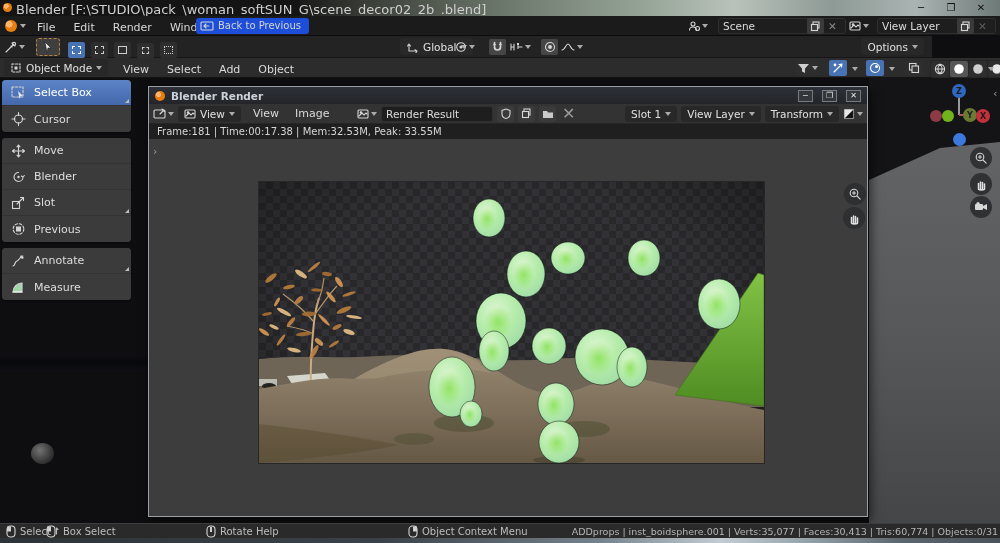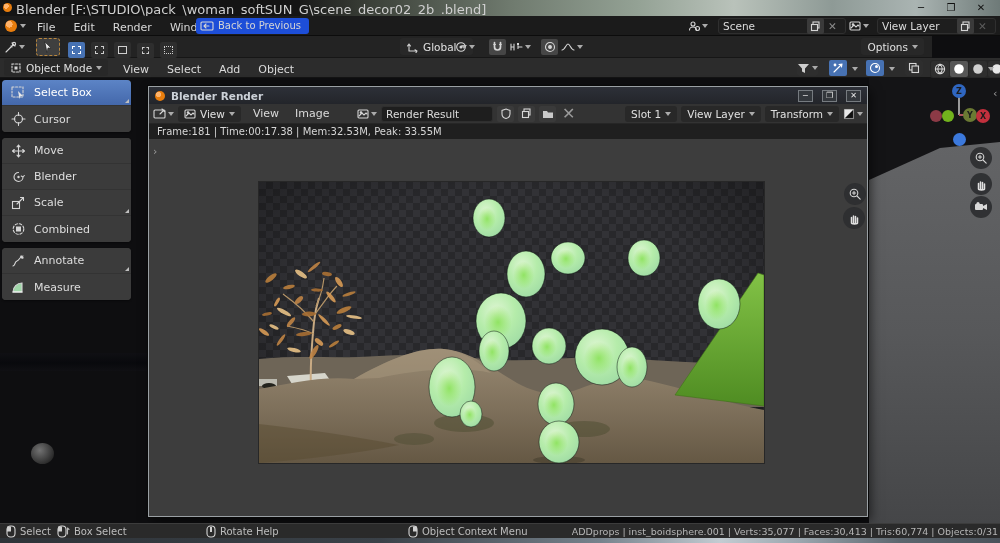--- a/index.html
+++ b/index.html
@@ -416,31 +416,31 @@
           </span>
           <span>Blender</span>
         </div>
         <div class="tool">
           <span class="tico">
             <svg width="15" height="14" viewBox="0 0 15 14" fill="none" stroke="#d6d6d6" stroke-width="1.1" stroke-linecap="round">
               <rect x="1.5" y="5.5" width="7" height="7"></rect>
               <path d="M6,8l6.5,-6.5 M12.5,1.5H9.5 M12.5,1.5v3"></path>
             </svg>
           </span>
-          <span>Scale</span>
+          <span>Slot</span>
           <span class="sub"></span>
         </div>
         <div class="tool">
           <span class="tico">
             <svg width="15" height="14" viewBox="0 0 15 14" fill="none" stroke="#d6d6d6" stroke-width="1.1" stroke-linecap="round">
               <circle cx="7.5" cy="7" r="5.3" stroke-dasharray="2.4 1.8"></circle>
               <rect x="5" y="4.5" width="5" height="5" fill="#d6d6d6" stroke="none"></rect>
             </svg>
           </span>
-          <span>Combined</span>
+          <span>Previous</span>
         </div>
       </div>
       <div class="tgroup">
         <div class="tool">
           <span class="tico">
             <svg width="15" height="14" viewBox="0 0 15 14" fill="none" stroke="#d6d6d6" stroke-width="1.1" stroke-linecap="round">
               <path d="M2,12C5,11 3,8 6,7 9,6 8,3 12,2"></path>
               <path d="M10,1l3,3-2,1-2,-2Z" fill="#d6d6d6" stroke="none"></path>
             </svg>
           </span>
@@ -693,21 +693,21 @@
     <span class="sstats">ADDprops | inst_boidsphere.001 | Verts:35,077 | Faces:30,413 | Tris:60,774 | Objects:0/31</span>
   <span class="hint" style="left: 6px;">
         <span>
           <svg width="10" height="13" viewBox="0 0 10 13" fill="none" stroke="#d6d6d6" stroke-width="1.1" stroke-linecap="round">
             <rect x="1" y="1" width="8" height="11" rx="3.5"></rect>
             <path d="M1,1.5h4v5H1Z" fill="#cfcfcf" stroke="none"></path>
           </svg>
         </span>
         <span>Select</span>
       </span>
-      <span class="hint" style="left: 57px; justify-content: center;">
+      <span class="hint" style="left: 46px; justify-content: center;">
         <span>
           <svg width="13" height="13" viewBox="0 0 13 13" fill="none" stroke="#d6d6d6" stroke-width="1.1" stroke-linecap="round">
             <rect x="1" y="1" width="8" height="11" rx="3.5"></rect>
             <path d="M1,1.5h4v5H1Z" fill="#cfcfcf" stroke="none"></path>
             <path d="M10.5,3v6 M10.5,3l1.5,1.5" stroke="#bbb"></path>
           </svg>
         </span>
         <span>Box Select</span>
       </span>
       <span class="hint" style="left: 206px;">

